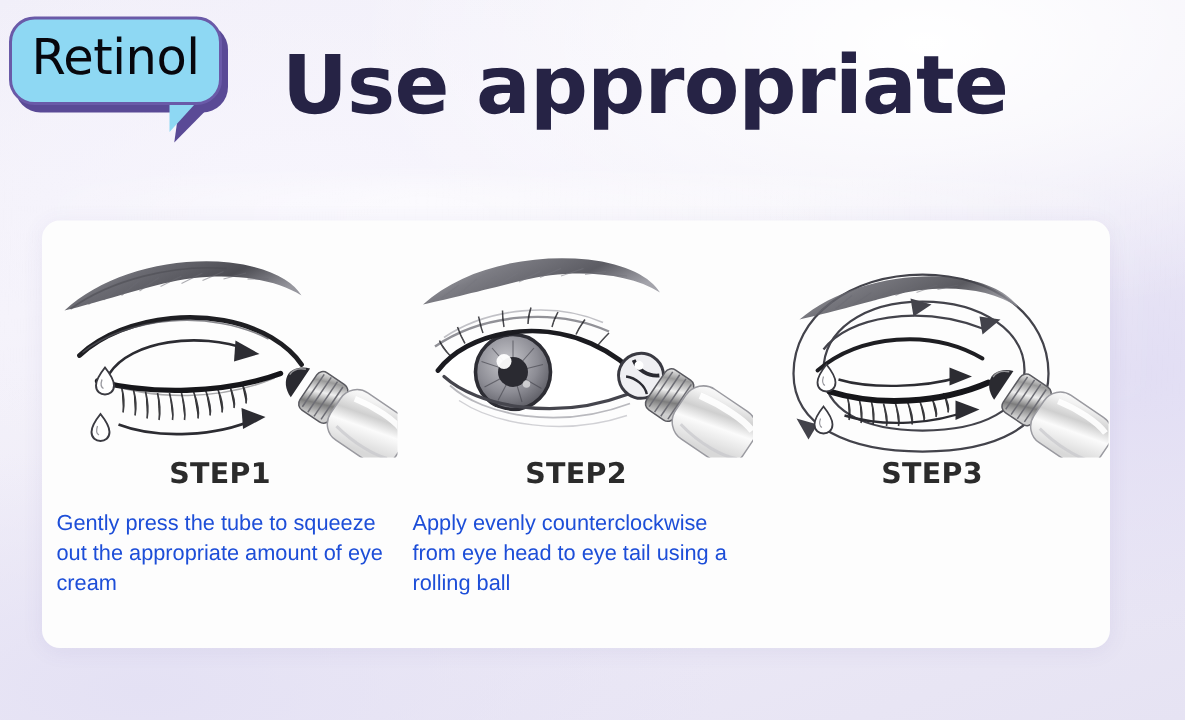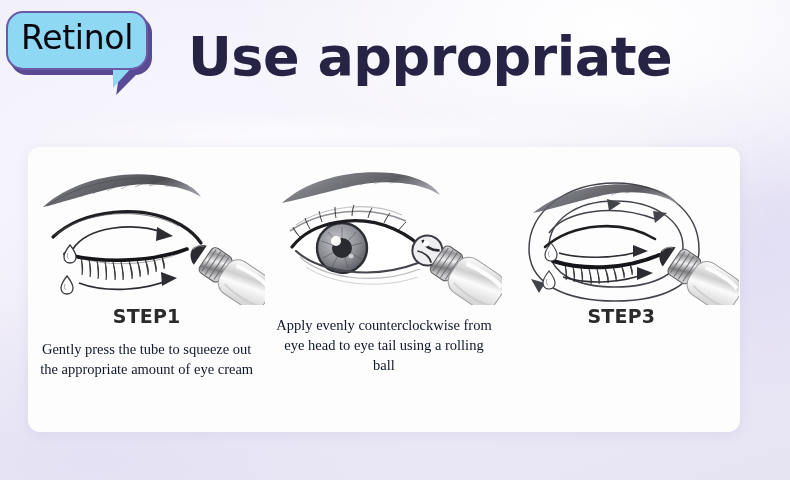--- a/index.html
+++ b/index.html
@@ -82,22 +82,22 @@
   .art { height:148px; position:relative; }
   .art svg { position:absolute; left:50%; transform:translateX(-50%); top:4px; }
 
   .step-title {
     text-align:center; font-size:19px; font-weight:700; color:#2b2b2b;
     font-family:"DejaVu Sans", sans-serif;
     letter-spacing:.2px;
     margin-top:2px;
   }
   .step-desc {
-    text-align:center; font-size:14.5px; line-height:20px; color:#0f172a;
-    font-family:Liberation Serif, serif;
+    font-size:14.5px; line-height:20px; color:#1d4ed8;
+    font-family:Liberation Sans, sans-serif;
     margin:12px auto 0; max-width:218px;
   }
 </style>
 </head>
 <body>
 
 <div id="bg"></div>
 <div id="bg-sheen"></div>
 
 <div id="header">
@@ -309,20 +309,21 @@
                 <path d="M181 81 L181 111"></path>
               <path d="M186 81 L186 111"></path>
                 <path d="M191 82 L191 110"></path>
             </g>
             <rect x="192" y="76" width="54" height="40" rx="14" fill="url(#tubeg2)" stroke="#9a9aa0" stroke-width="1"></rect>
             <path d="M200 85 C216 82 234 82 242 85" stroke="#ffffff" stroke-width="4.5" fill="none" opacity=".9"></path>
             <path d="M200 108 C218 112 236 110 244 106" stroke="#c8c8cc" stroke-width="2" fill="none" opacity=".7"></path>
           </g>
         </svg>
       </div>
+      <div class="step-title">STEP2</div>
       <div class="step-desc">Apply evenly counterclockwise from eye head to eye tail using a rolling ball</div>
     </div>
 
     <div class="step">
       <div class="art">
         <svg width="236" height="146" viewBox="0 0 236 146">
           <defs>
             <linearGradient id="tubeg3" x1="0" y1="0" x2="0.35" y2="1">
               <stop offset="0%" stop-color="#ffffff"></stop>
               <stop offset="18%" stop-color="#f2f2f2"></stop>

